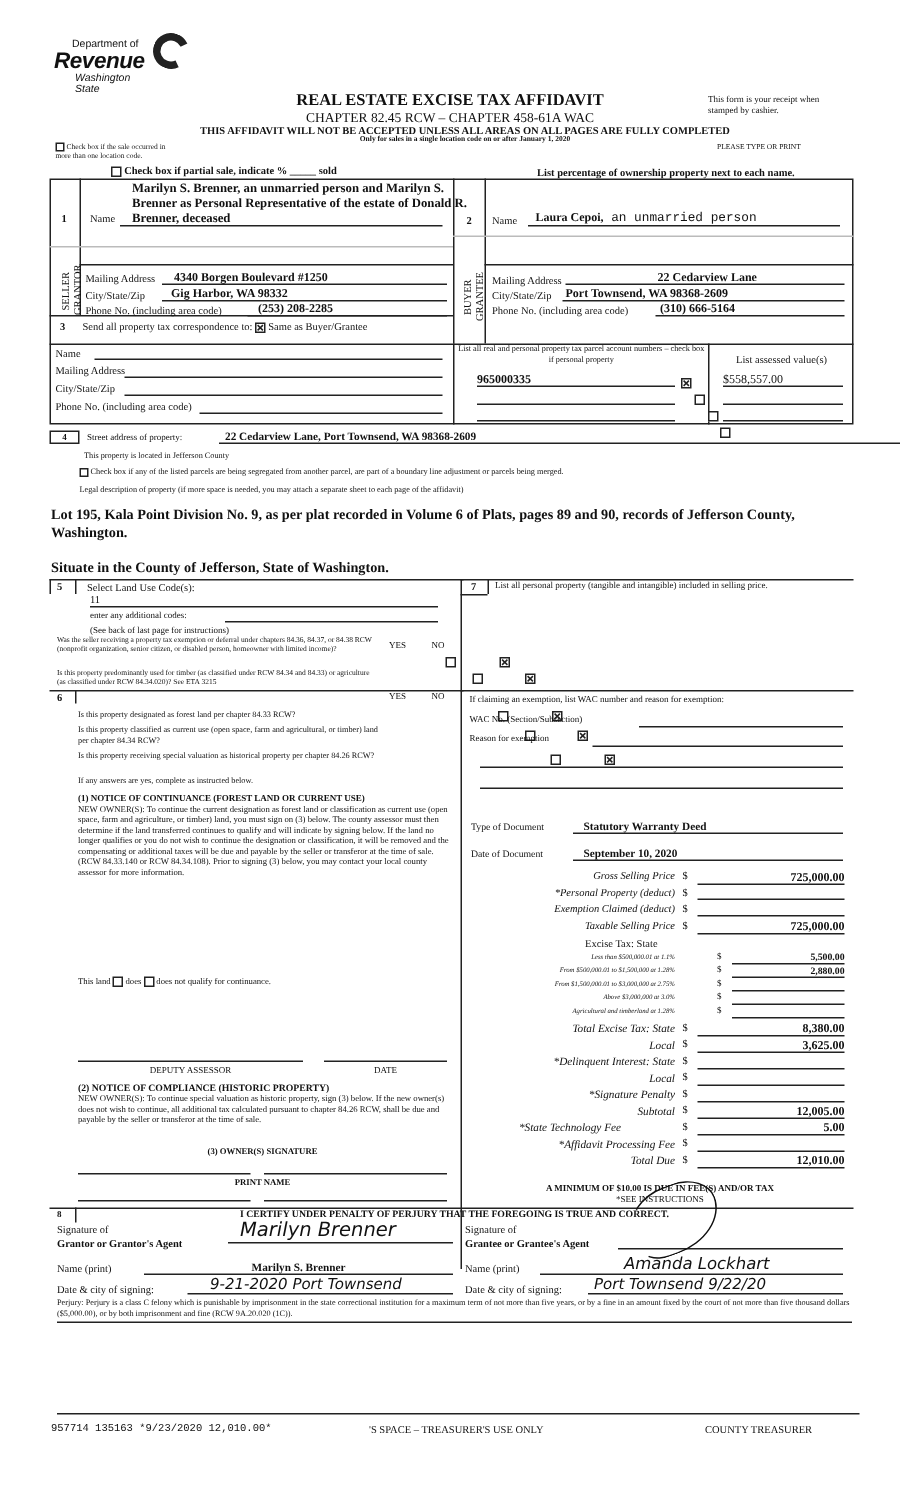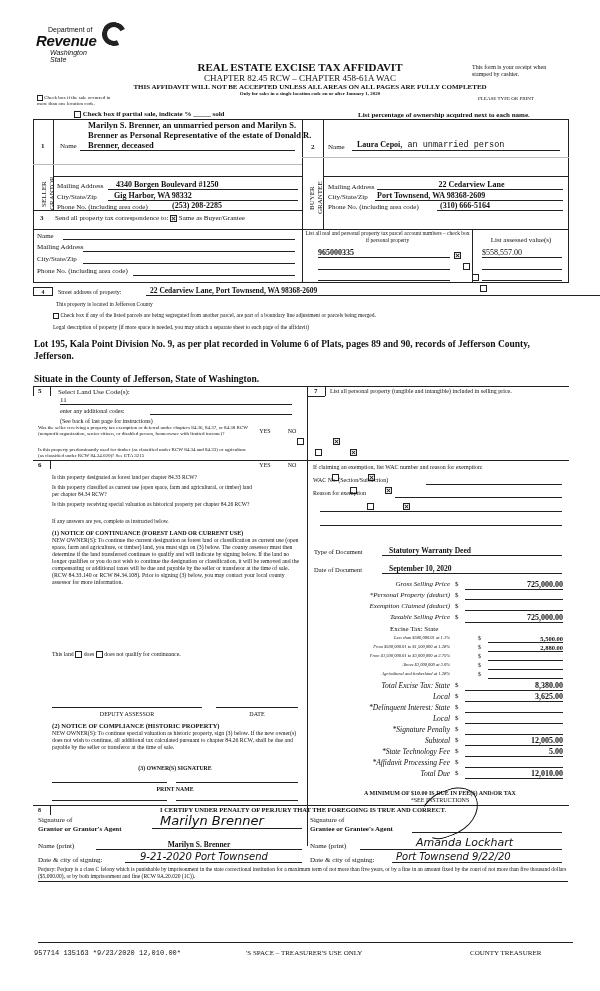--- a/index.html
+++ b/index.html
@@ -42,21 +42,21 @@
 <div class="abs" style="left:478px;top:96px;font-size:5px;">PLEASE TYPE OR PRINT</div>
 
 <div class="abs" style="left:37px;top:95px;width:80px;font-size:5px;line-height:6px;">
   <span class="cb" style="width:6px;height:6px;"></span>
   <span>Check box if the sale occurred in more than one location code.</span>
 </div>
 <div class="abs" style="left:74px;top:110px;font-size:7px;font-weight:bold;">
   <span class="cb"></span>
   <span>Check box if partial sale, indicate % _____ sold</span>
 </div>
-<div class="abs b" style="left:358px;top:111px;font-size:7px;">List percentage of ownership acquired next to each name.</div>
+<div class="abs b" style="left:358px;top:111px;font-size:7px;">List percentage of ownership property next to each name.</div>
 
 
 <div class="abs box" style="left:33px;top:119px;width:536px;height:164px;"></div>
 <div class="abs" style="left:302px;top:119px;width:1px;height:110px;background:#222;"></div>
 <div class="abs" style="left:33px;top:229px;width:536px;height:1px;background:#222;"></div>
 <div class="abs" style="left:33px;top:210px;width:269px;height:1px;background:#222;"></div>
 <div class="abs" style="left:302px;top:229px;width:1px;height:54px;background:#222;"></div>
 <div class="abs" style="left:472px;top:229px;width:1px;height:54px;background:#222;"></div>
 
 
@@ -127,21 +127,21 @@
 <div class="abs box b center" style="left:33px;top:287px;width:20px;height:9px;font-size:6px;line-height:8px;">4</div>
 <div class="abs" style="left:58px;top:289px;font-size:6px;">Street address of property:</div>
 <div class="abs val line" style="left:146px;top:286px;width:454px;font-size:7.5px;padding-left:4px;">22 Cedarview Lane, Port Townsend, WA  98368-2609</div>
 <div class="abs" style="left:56px;top:301px;font-size:5.5px;">This property is located in Jefferson County</div>
 <div class="abs" style="left:53px;top:312px;font-size:5.5px;">
   <span class="cb" style="width:6px;height:6px;"></span>
   <span>Check box if any of the listed parcels are being segregated from another parcel, are part of a boundary line adjustment or parcels being merged.</span>
 </div>
 <div class="abs" style="left:53px;top:324px;font-size:5.5px;">Legal description of property (if more space is needed, you may attach a separate sheet to each page of the affidavit)</div>
 <div class="abs b" style="left:34px;top:339px;font-size:9.5px;">Lot 195, Kala Point Division No. 9, as per plat recorded in Volume 6 of Plats, pages 89 and 90, records of Jefferson County,</div>
-<div class="abs b" style="left:34px;top:351px;font-size:9.5px;">Jefferson.</div>
+<div class="abs b" style="left:34px;top:351px;font-size:9.5px;">Washington.</div>
 <div class="abs b" style="left:34px;top:374px;font-size:9.5px;">Situate in the County of Jefferson, State of Washington.</div>
 
 
 <div class="abs" style="left:33px;top:386px;width:276px;height:1px;background:#222;"></div>
 <div class="abs" style="left:307px;top:386px;width:1px;height:460px;background:#222;"></div>
 <div class="abs" style="left:33px;top:386px;width:1px;height:10px;background:#222;"></div>
 <div class="abs" style="left:50px;top:386px;width:1px;height:10px;background:#222;"></div>
 <div class="abs b" style="left:38px;top:387px;">5</div>
 <div class="abs" style="left:58px;top:388px;">Select Land Use Code(s):</div>
 <div class="abs line" style="left:60px;top:396px;width:232px;font-size:7px;">11</div>
@@ -288,21 +288,21 @@
   <span class="abs right" style="left:0;width:140px;font-size:7.5px;">*Signature Penalty</span>
   <span class="abs" style="left:145px;font-size:7px;">$</span>
   <span class="abs money line" style="left:155px;width:98px;height:10px;"></span>
 </div>
 <div class="abs" style="left:310px;top:736px;width:260px;height:11px;">
   <span class="abs right" style="left:0;width:140px;font-size:7.5px;">Subtotal</span>
   <span class="abs" style="left:145px;font-size:7px;">$</span>
   <span class="abs money line" style="left:155px;width:98px;">12,005.00</span>
 </div>
 <div class="abs" style="left:310px;top:747px;width:260px;height:11px;">
-  <span class="abs right" style="left:0;width:140px;font-size:7.5px;">*State Technology Fee</span>
+  <span class="abs right" style="left:0;width:140px;font-size:7.5px;text-align:center;">*State Technology Fee</span>
   <span class="abs" style="left:145px;font-size:7px;">$</span>
   <span class="abs money line" style="left:155px;width:98px;">5.00</span>
 </div>
 <div class="abs" style="left:310px;top:758px;width:260px;height:11px;">
   <span class="abs right" style="left:0;width:140px;font-size:7.5px;">*Affidavit Processing Fee</span>
   <span class="abs" style="left:145px;font-size:7px;">$</span>
   <span class="abs money line" style="left:155px;width:98px;height:10px;"></span>
 </div>
 <div class="abs" style="left:310px;top:769px;width:260px;height:11px;">
   <span class="abs right" style="left:0;width:140px;font-size:7.5px;">Total Due</span>

